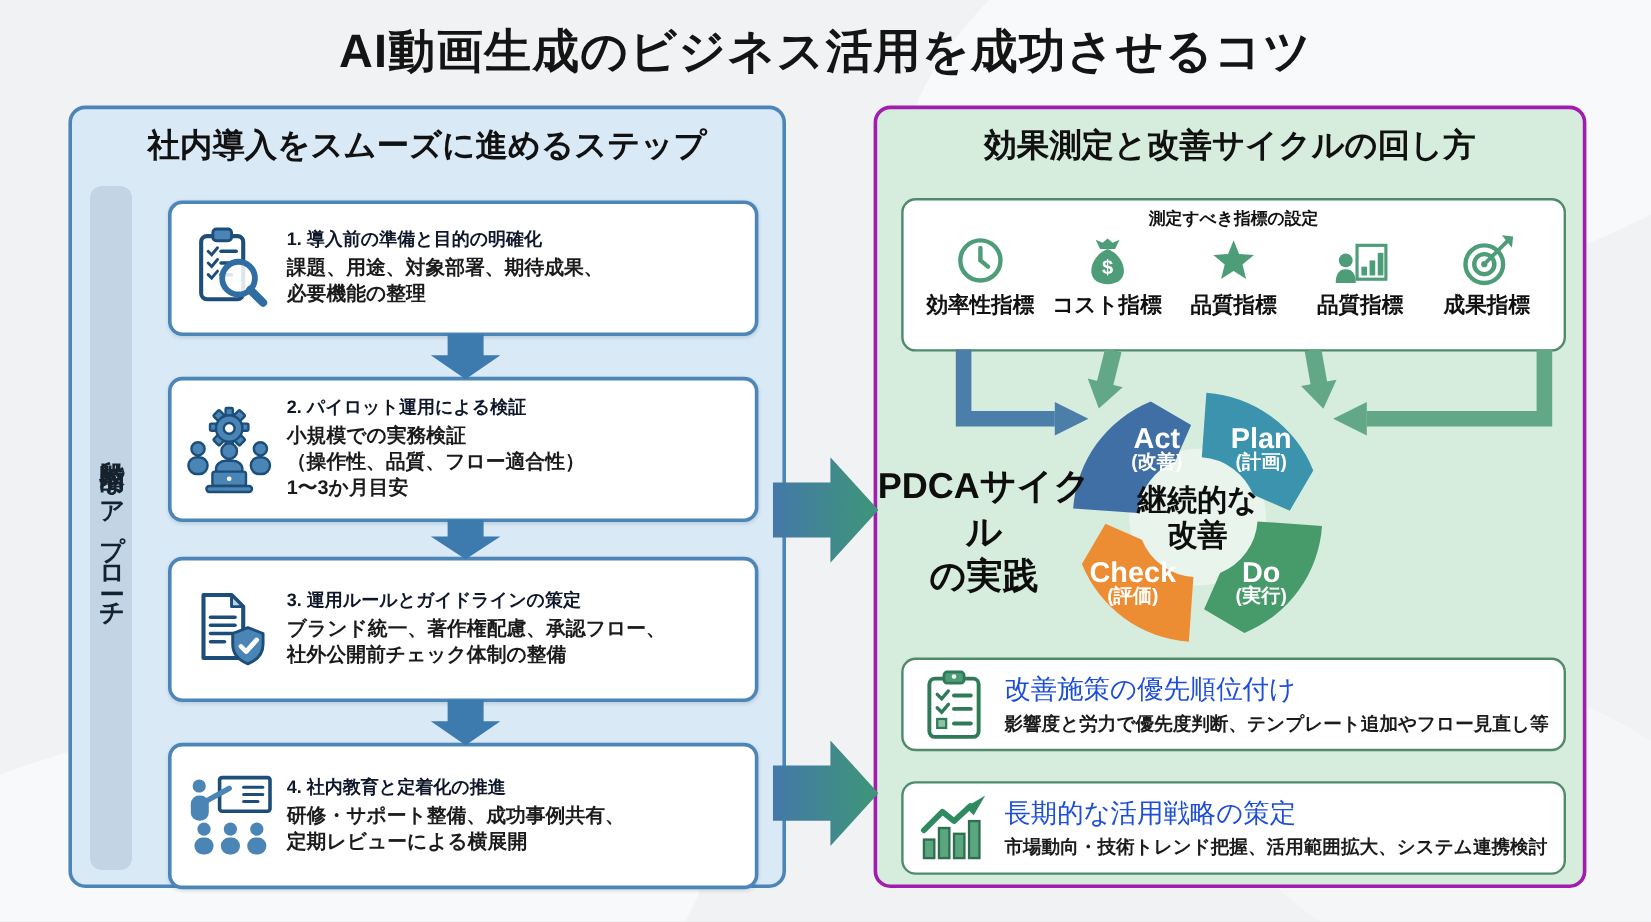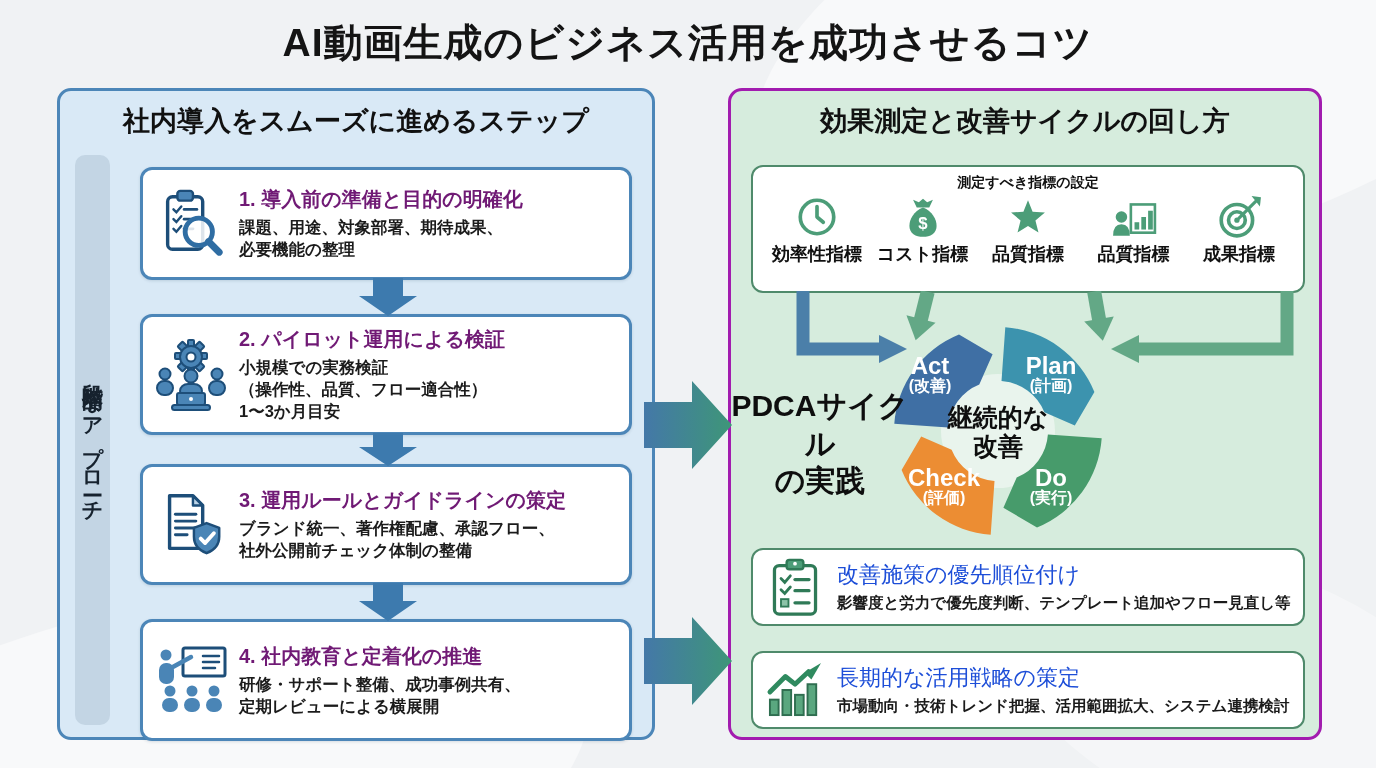--- a/index.html
+++ b/index.html
@@ -35,21 +35,21 @@
     writing-mode:vertical-rl;text-orientation:upright;
     font-size:21px;font-weight:800;letter-spacing:3px;color:#16222e;
   }
   .step-box{
     position:absolute;left:80px;width:492px;background:#fff;
     border:3px solid #4c86b8;border-radius:12px;box-sizing:border-box;
     display:flex;align-items:center;box-shadow:0 1px 3px rgba(30,60,90,.15);
   }
   .step-box .icon-cell{width:96px;min-width:96px;display:flex;align-items:center;justify-content:center;}
   .step-box .txt{flex:1;padding-right:8px;}
-  .step-title{font-size:20px;font-weight:800;color:#701a75;margin:0 0 4px 0;}
+  .step-title{font-size:15px;font-weight:800;color:#0f172a;margin:0 0 4px 0;}
   .step-desc{font-size:16.5px;font-weight:700;color:#1b1b1b;line-height:1.32;margin:0;white-space:pre-line;}
   .step-arrow{position:absolute;left:299px;width:58px;z-index:2;}
 
   
   .white-box{
     position:absolute;left:20px;width:554px;background:#fff;
     border:2.5px solid #4f8a6b;border-radius:12px;box-sizing:border-box;
   }
   .metrics-box{top:74px;height:128px;}
   .metrics-title{text-align:center;font-size:14px;font-weight:800;margin-top:7px;}
@@ -279,21 +279,21 @@
     </svg>
 
     <svg class="pdca-ring" width="270" height="270" viewBox="0 0 270 270">
       <circle cx="135" cy="135" r="57" fill="#e9f4ed"></circle>
       <path d="M31.3 127.7 A104 104 0 0 1 96.0 38.6 L129.6 58.2 L116.3 88.6 A50 50 0 0 0 85.1 131.5 Z" fill="#3f6fa4"></path>
       <path d="M142.3 31.3 A104 104 0 0 1 231.4 96.0 L211.8 129.6 L181.4 116.3 A50 50 0 0 0 138.5 85.1 Z" fill="#3c93ae"></path>
       <path d="M238.7 142.3 A104 104 0 0 1 174.0 231.4 L140.4 211.8 L153.7 181.4 A50 50 0 0 0 184.9 138.5 Z" fill="#479b6b"></path>
       <path d="M127.7 238.7 A104 104 0 0 1 38.6 174.0 L58.2 140.4 L88.6 153.7 A50 50 0 0 0 131.5 184.9 Z" fill="#ec8d33"></path>
     </svg>
 
-    <div class="pdca-label" style="left:144px;top:262px;width:110px;">
+    <div class="pdca-label" style="left:178px;top:262px;width:110px;">
       <div class="nm">Act</div>
       <div class="sb">(改善)</div>
     </div>
     <div class="pdca-label" style="left:265px;top:262px;width:110px;">
       <div class="nm">Plan</div>
       <div class="sb">(計画)</div>
     </div>
     <div class="pdca-label" style="left:265px;top:374px;width:110px;">
       <div class="nm">Do</div>
       <div class="sb">(実行)</div>

